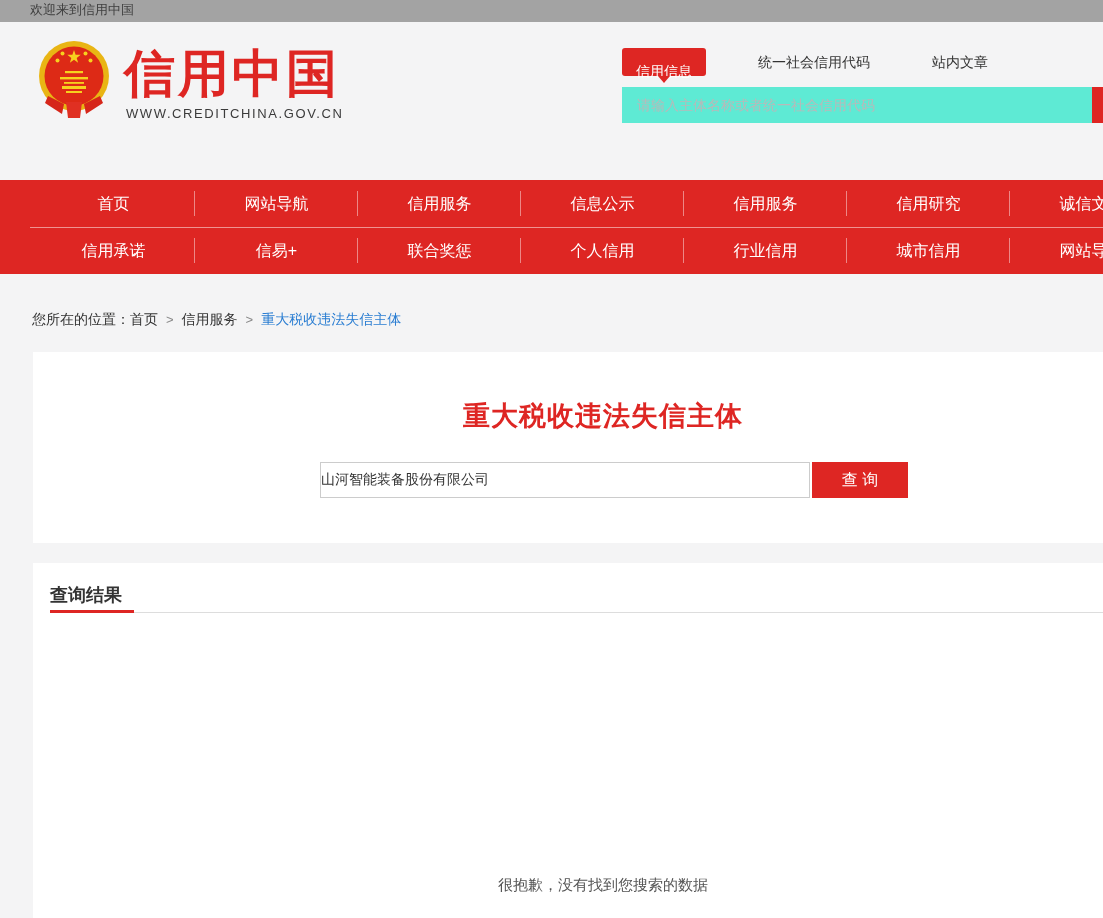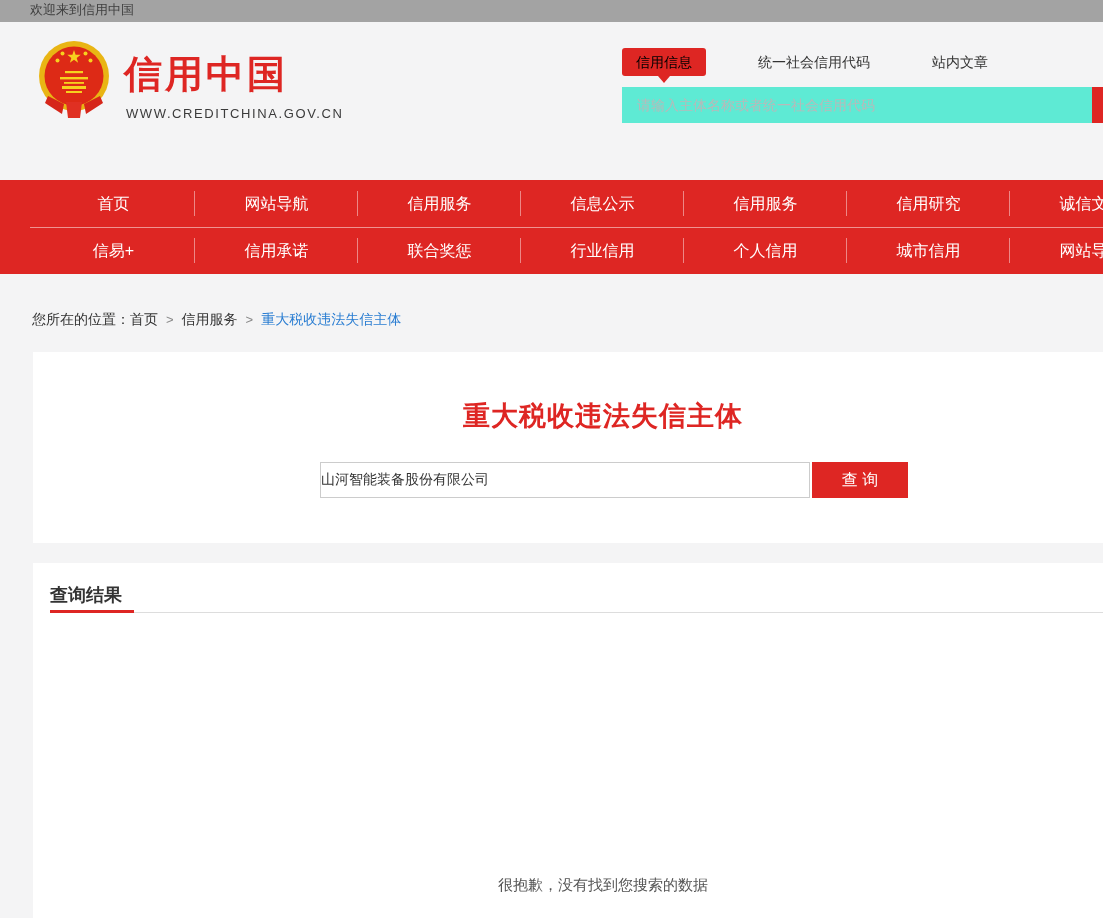--- a/index.html
+++ b/index.html
@@ -15,32 +15,32 @@
 
   
   .topbar {
     position:absolute; left:0; top:0; width:1103px; height:22px;
     background:#a3a3a3;
     font-size:13px; color:#3f3f3f; line-height:20px; padding-left:30px;
   }
   .emblem { position:absolute; left:38px; top:40px; width:72px; height:78px; }
   .logo-title {
     position:absolute; left:124px; top:48px;
-    font-size:38px; font-weight:700; color:#de2623; letter-spacing:3px; line-height:52px;text-align:center;
+    font-size:51px; font-weight:700; color:#de2623; letter-spacing:3px; line-height:52px;text-align:center;
   }
   .logo-sub {
     position:absolute; left:126px; top:106px;
     font-size:13px; letter-spacing:1.6px; color:#3b3b3b;
   }
 
   
   .tabs-row { position:absolute; left:622px; top:48px; display:flex; align-items:center; height:28px; }
   .tab { font-size:14px; color:#333; height:28px; line-height:28px; cursor:pointer; white-space:nowrap; }
   .tab.active {
-    background:#de2623; color:#000000; padding:0 14px; border-radius:3px; position:relative;
+    background:#de2623; color:#ffffff; padding:9px 14px; border-radius:3px; position:relative;
   }
   .tab.active .tab-pointer {
     position:absolute; left:50%; margin-left:-6px; top:28px;
     width:0; height:0; border:6px solid transparent; border-top:7px solid #de2623; border-bottom:none;
   }
   .tab + .tab { margin-left:52px; }
   .tab:last-child { margin-left:62px; }
 
   
   .hdr-search-input {
@@ -158,25 +158,25 @@
       <div class="nav-item">首页</div>
       <div class="nav-item">网站导航</div>
       <div class="nav-item">信用服务</div>
       <div class="nav-item">信息公示</div>
       <div class="nav-item">信用服务</div>
       <div class="nav-item">信用研究</div>
       <div class="nav-item">诚信文化</div>
     </div>
     <div class="nav-divider"></div>
     <div class="nav-row r2">
+      <div class="nav-item">信用承诺</div>
       <div class="nav-item">信易+</div>
-      <div class="nav-item">信用承诺</div>
       <div class="nav-item">联合奖惩</div>
+      <div class="nav-item">个人信用</div>
       <div class="nav-item">行业信用</div>
-      <div class="nav-item">个人信用</div>
       <div class="nav-item">城市信用</div>
       <div class="nav-item">网站导航</div>
     </div>
   </div>
 
   <div class="breadcrumb">
     <span class="bc-prefix">您所在的位置：</span><a class="bc-link">首页</a><span class="bc-sep">&gt;</span><a class="bc-link">信用服务</a><span class="bc-sep">&gt;</span><a class="bc-current">重大税收违法失信主体</a>
   </div>
 
   <div class="card1">

